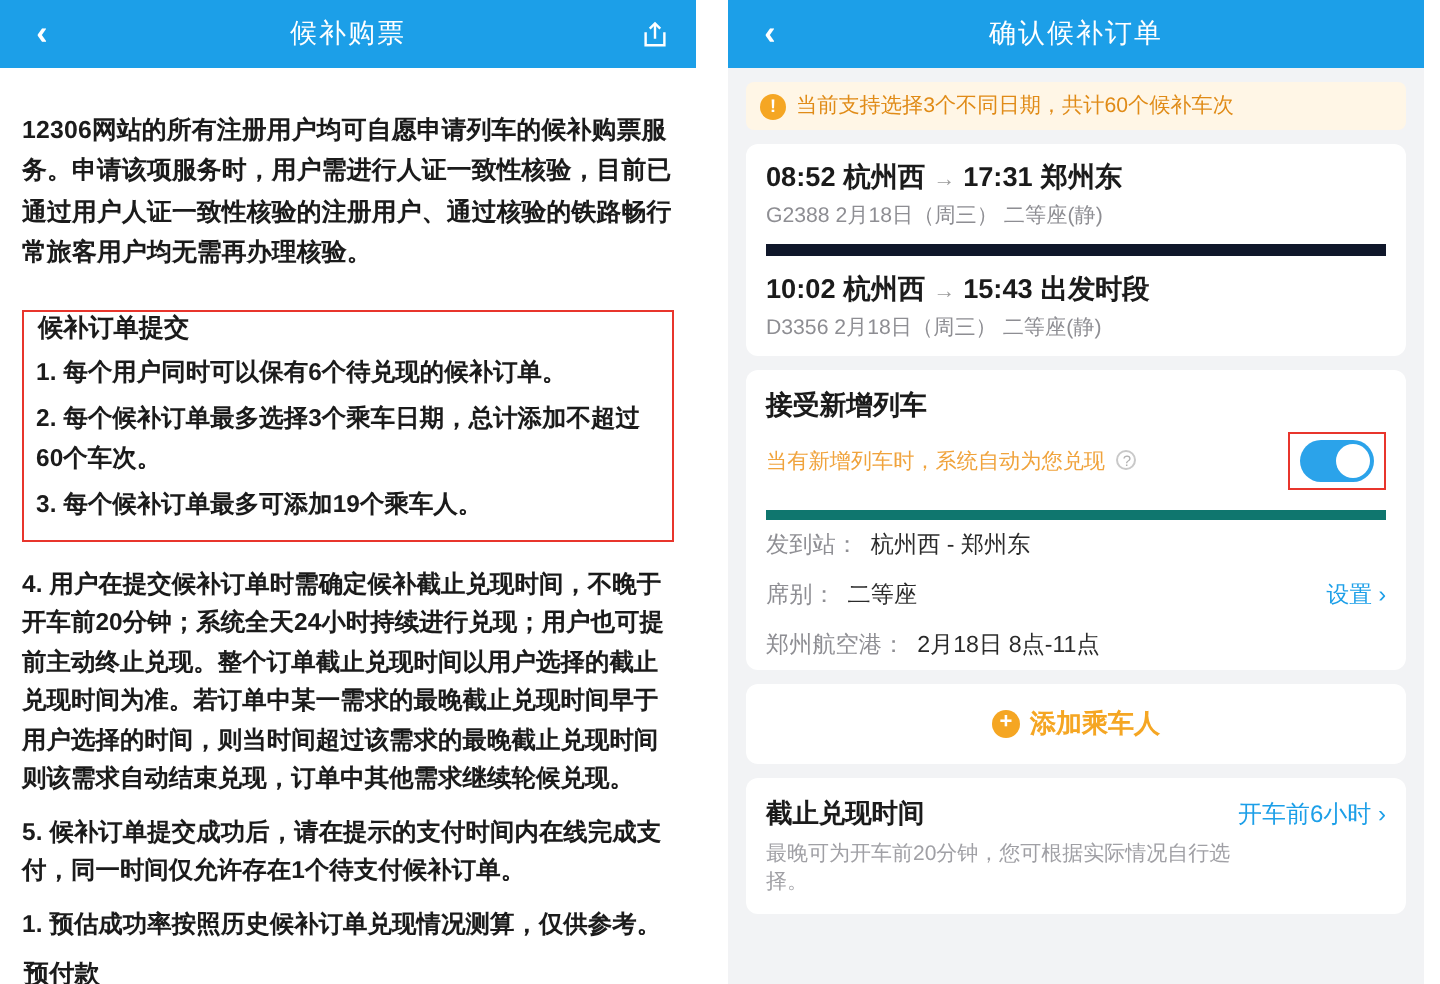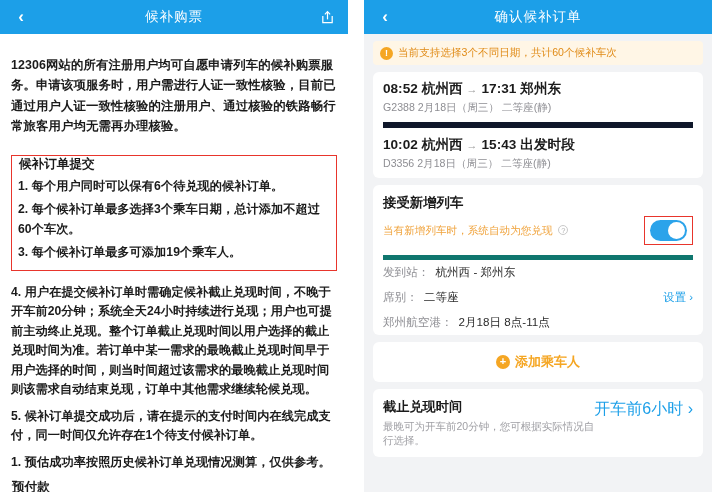--- a/index.html
+++ b/index.html
@@ -278,21 +278,21 @@
   }
   .opt-desc {
     font-size: 10.5px;
     color: #a0a0a5;
   }
   .opt-right {
     display: flex;
     align-items: center;
     gap: 3px;
     color: #1c9fe8;
-    font-size: 16px;
+    font-size: 12px;
     padding-top: 1px;
     text-align: center;
   }
 </style>
 </head>
 <body>
 
 <div class="root">
 
   <div class="phone-left">

